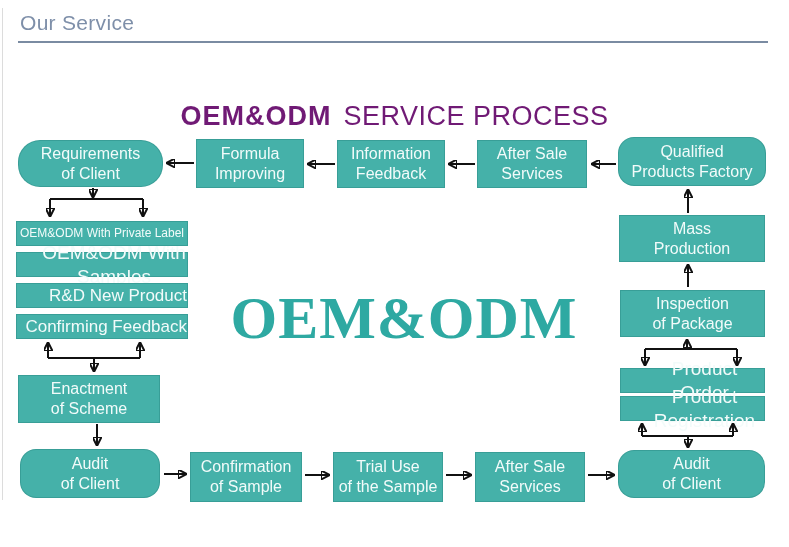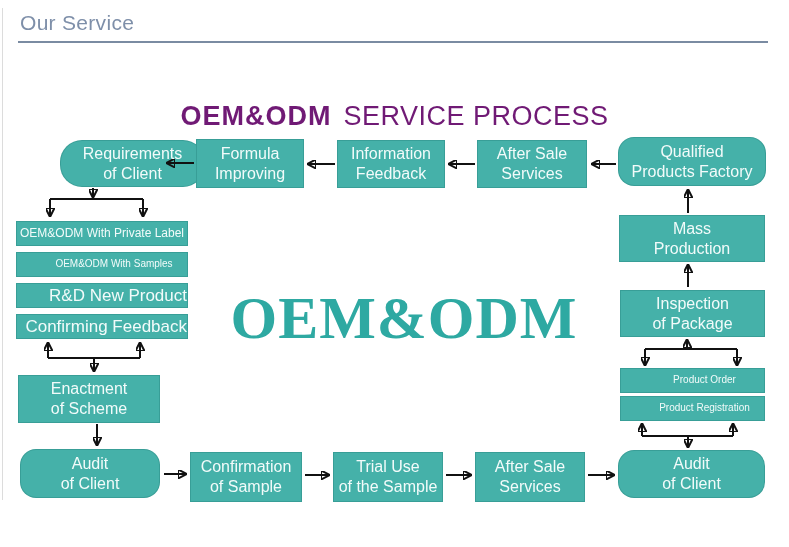--- a/index.html
+++ b/index.html
@@ -21,24 +21,24 @@
     position:absolute;left:210px;top:288px;width:388px;text-align:center;
     font-family:"Liberation Serif", serif;font-weight:bold;font-size:60px;
     color:#2ea9a2;letter-spacing:1px;line-height:1;
   }
   .node{
     position:absolute;background:#45b1a9;color:#f2fbfa;
     display:flex;flex-direction:column;align-items:center;justify-content:center;
     font-size:16px;line-height:1.25;text-align:center;
     border:1px solid rgba(25,110,104,.28);box-sizing:border-box;
   }
-  .rnd14{border-radius:22px;margin-left:42px;}
+  .rnd14{border-radius:22px;}
   .rnd16{border-radius:16px;}
   .f12{font-size:12px;}
-  .f13{font-size:10px;padding-left:24px;}
+  .f13{font-size:19px;padding-left:24px;}
   .f17{font-size:17px;align-items:flex-end;}
   svg.arrows{position:absolute;left:0;top:0;pointer-events:none;}
   svg.arrows path{stroke:#111;stroke-width:2;fill:none;}
 </style>
 </head>
 <body>
 
 <div class="stage">
 
   <div class="left-edge"></div>

